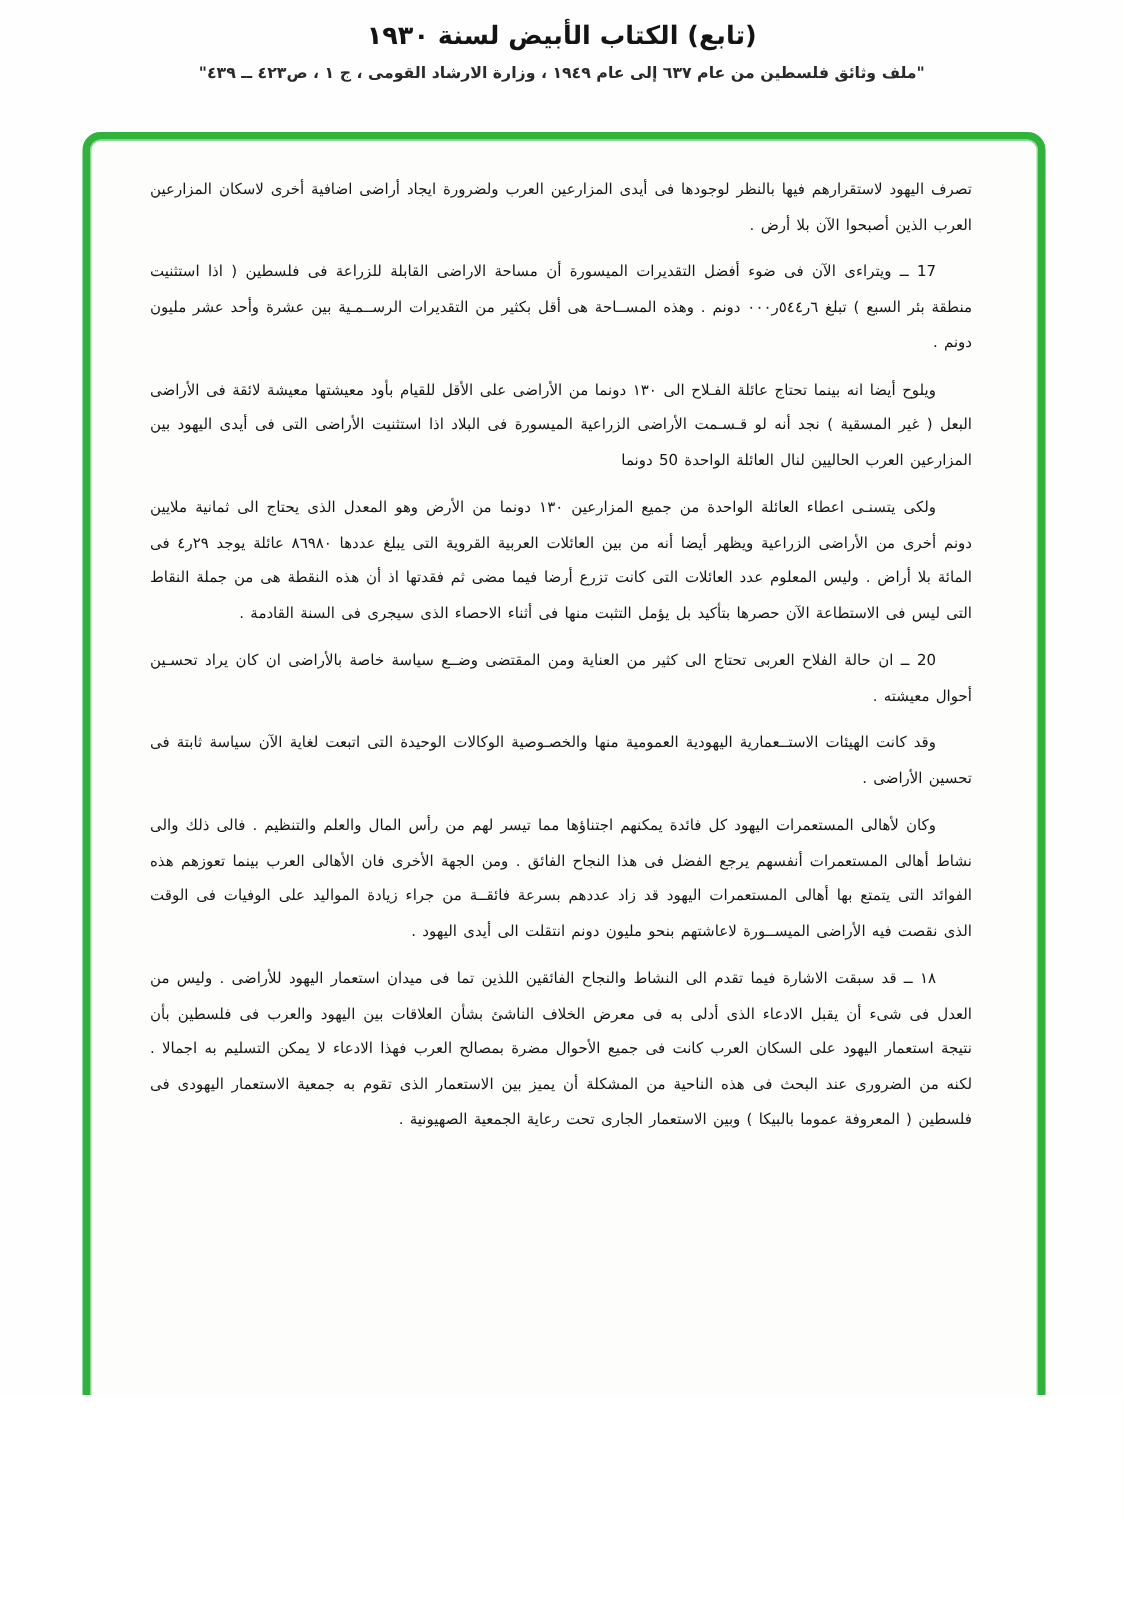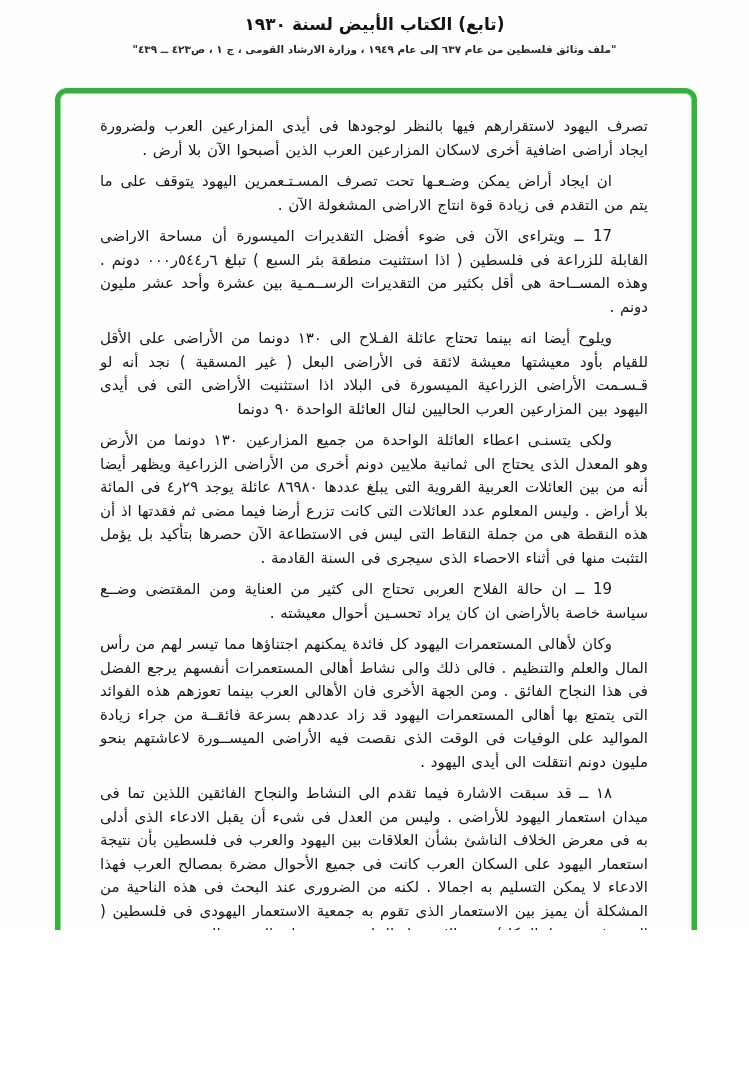--- a/index.html
+++ b/index.html
@@ -54,21 +54,21 @@
   .frame-inner {
     height: 100%;
     padding: 22px 44px 8px 40px;
     overflow: hidden;
   }
 
   
   .body-text p {
     direction: rtl;
     text-align: justify;
-    font-size: 15px;
+    font-size: 10px;
     line-height: 23.5px;
     color: #161616;
     text-indent: 2.4em;
     margin-bottom: 8px;
     word-spacing: 1px;
   }
   .body-text p.no-indent {
     text-indent: 0;
   }
 </style>
@@ -79,24 +79,24 @@
 
   <div class="doc-header">
     <div class="doc-title">(تابع) الكتاب الأبيض لسنة ١٩٣٠</div>
     <div class="doc-source">"ملف وثائق فلسطين من عام ٦٣٧ إلى عام ١٩٤٩ ، وزارة الارشاد القومى ، ج ١ ، ص٤٢٣ ــ ٤٣٩"</div>
   </div>
 
   <div class="green-frame">
     <div class="frame-inner">
       <div class="body-text">
         <p class="no-indent">تصرف اليهود لاستقرارهم فيها بالنظر لوجودها فى أيدى المزارعين العرب ولضرورة ايجاد أراضى اضافية أخرى لاسكان المزارعين العرب الذين أصبحوا الآن بلا أرض .</p>
-        <p>ان ايجاد أراض يمكن وضـعـها تحت تصرف المسـتـعمرين اليهود يتوقف على ما يتم من التقدم فى زيادة قوة انتاج الاراضى المشغولة الآن .</p>
         <p>17 ــ ويتراءى الآن فى ضوء أفضل التقديرات الميسورة أن مساحة الاراضى القابلة للزراعة فى فلسطين ( اذا استثنيت منطقة بئر السبع ) تبلغ ٦ر٥٤٤ر٠٠٠ دونم . وهذه المســاحة هى أقل بكثير من التقديرات الرســمـية بين عشرة وأحد عشر مليون دونم .</p>
-        <p>ويلوح أيضا انه بينما تحتاج عائلة الفـلاح الى ١٣٠ دونما من الأراضى على الأقل للقيام بأود معيشتها معيشة لائقة فى الأراضى البعل ( غير المسقية ) نجد أنه لو قـسـمت الأراضى الزراعية الميسورة فى البلاد اذا استثنيت الأراضى التى فى أيدى اليهود بين المزارعين العرب الحاليين لنال العائلة الواحدة ٩٠ دونما</p>
+        <p>ويلوح أيضا انه بينما تحتاج عائلة الفـلاح الى ١٣٠ دونما من الأراضى على الأقل للقيام بأود معيشتها معيشة لائقة فى الأراضى البعل ( غير المسقية ) نجد أنه لو قـسـمت الأراضى الزراعية الميسورة فى البلاد اذا استثنيت الأراضى التى فى أيدى اليهود بين المزارعين العرب الحاليين لنال العائلة الواحدة 50 دونما</p>
         <p>ولكى يتسنـى اعطاء العائلة الواحدة من جميع المزارعين ١٣٠ دونما من الأرض وهو المعدل الذى يحتاج الى ثمانية ملايين دونم أخرى من الأراضى الزراعية ويظهر أيضا أنه من بين العائلات العربية القروية التى يبلغ عددها ٨٦٩٨٠ عائلة يوجد ٢٩ر٤ فى المائة بلا أراض . وليس المعلوم عدد العائلات التى كانت تزرع أرضا فيما مضى ثم فقدتها اذ أن هذه النقطة هى من جملة النقاط التى ليس فى الاستطاعة الآن حصرها بتأكيد بل يؤمل التثبت منها فى أثناء الاحصاء الذى سيجرى فى السنة القادمة .</p>
-        <p>19 ــ ان حالة الفلاح العربى تحتاج الى كثير من العناية ومن المقتضى وضــع سياسة خاصة بالأراضى ان كان يراد تحسـين أحوال معيشته .</p>
+        <p>20 ــ ان حالة الفلاح العربى تحتاج الى كثير من العناية ومن المقتضى وضــع سياسة خاصة بالأراضى ان كان يراد تحسـين أحوال معيشته .</p>
+        <p>وقد كانت الهيئات الاستــعمارية اليهودية العمومية منها والخصـوصية الوكالات الوحيدة التى اتبعت لغاية الآن سياسة ثابتة فى تحسين الأراضى .</p>
         <p>وكان لأهالى المستعمرات اليهود كل فائدة يمكنهم اجتناؤها مما تيسر لهم من رأس المال والعلم والتنظيم . فالى ذلك والى نشاط أهالى المستعمرات أنفسهم يرجع الفضل فى هذا النجاح الفائق . ومن الجهة الأخرى فان الأهالى العرب بينما تعوزهم هذه الفوائد التى يتمتع بها أهالى المستعمرات اليهود قد زاد عددهم بسرعة فائقــة من جراء زيادة المواليد على الوفيات فى الوقت الذى نقصت فيه الأراضى الميســورة لاعاشتهم بنحو مليون دونم انتقلت الى أيدى اليهود .</p>
         <p>١٨ ــ قد سبقت الاشارة فيما تقدم الى النشاط والنجاح الفائقين اللذين تما فى ميدان استعمار اليهود للأراضى . وليس من العدل فى شىء أن يقبل الادعاء الذى أدلى به فى معرض الخلاف الناشئ بشأن العلاقات بين اليهود والعرب فى فلسطين بأن نتيجة استعمار اليهود على السكان العرب كانت فى جميع الأحوال مضرة بمصالح العرب فهذا الادعاء لا يمكن التسليم به اجمالا . لكنه من الضرورى عند البحث فى هذه الناحية من المشكلة أن يميز بين الاستعمار الذى تقوم به جمعية الاستعمار اليهودى فى فلسطين ( المعروفة عموما بالبيكا ) وبين الاستعمار الجارى تحت رعاية الجمعية الصهيونية .</p>
       </div>
     </div>
   </div>
 
 </div>
 
 </body></html>

